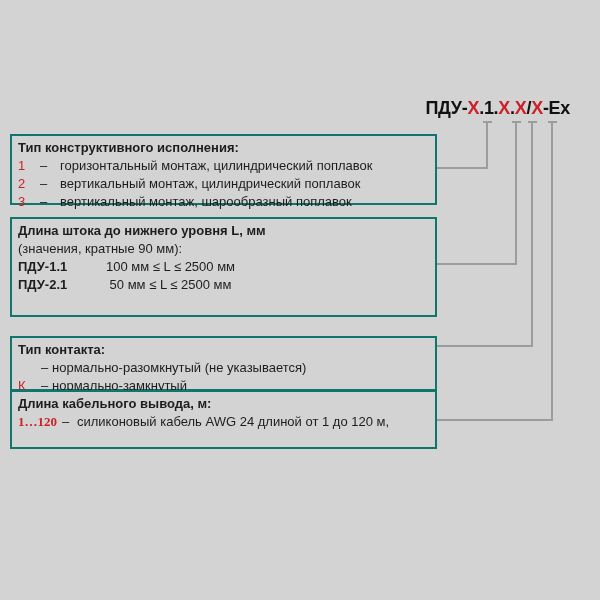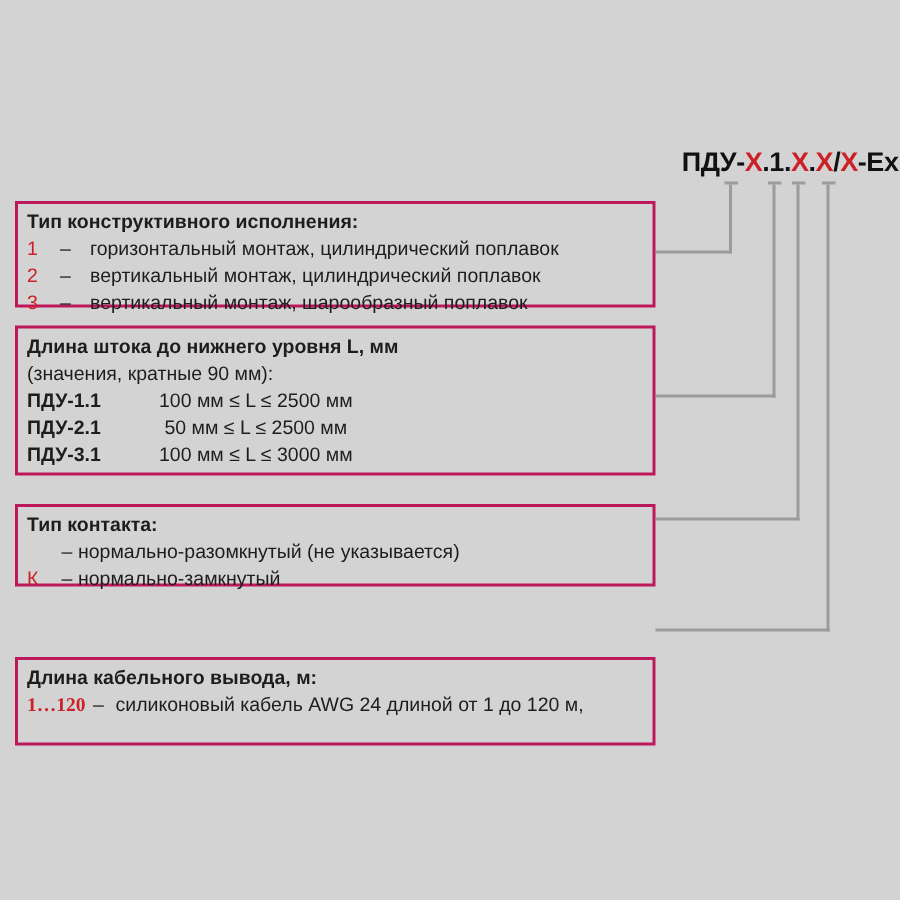--- a/index.html
+++ b/index.html
@@ -10,21 +10,21 @@
   .page{
     position:relative;
     width:600px;height:600px;
     background:#d3d3d3;
     overflow:hidden;
     color:#1d1d1d;
   }
   
   .code-title{
     position:absolute;
-    top:98px;right:1px;
+    top:98px;right:30px;
     font-size:18px;
     font-weight:700;
     letter-spacing:-0.3px;
     white-space:nowrap;
     color:#111;
   }
   .code-title .red{color:#cc2127;}
   
   .connector{
     position:absolute;
@@ -42,31 +42,31 @@
     border-top:2px solid #9c9c9c;
   }
   .cap1{left:483px;}
   .cap2{left:512px;}
   .cap3{left:528px;}
   .cap4{left:548px;}
   
   .box{
     position:absolute;
     left:10px;width:427px;
-    border:2px solid #be185d;
+    border:2px solid #0f766e;
     box-sizing:border-box;
     background:#d3d3d3;
     padding:3px 8px 3px 6px;
     font-size:13px;
     line-height:18px;
   }
   .box1{top:134px;height:71px;}
   .box2{top:217px;height:100px;}
   .box3{top:336px;height:55px;}
-  .box4{top:390px;height:59px;margin-top:48px;}
+  .box4{top:390px;height:59px;}
   .box-title{font-weight:700;}
   .subtitle{font-weight:400;}
   .row{display:grid;}
   .grid1{grid-template-columns:22px 20px 1fr;}
   .grid2{grid-template-columns:88px 1fr;}
   .grid3{grid-template-columns:23px 11px 1fr;}
   .grid4{grid-template-columns:44px 15px 1fr;}
   .marker{color:#cc2127;}
   .marker.bold{font-weight:700;font-family:Liberation Serif, serif;}
   .codebold{font-weight:700;}
@@ -115,24 +115,20 @@
     <div class="box-title">Длина штока до нижнего уровня L, мм</div>
     <div class="subtitle">(значения, кратные 90 мм):</div>
     <div class="row grid2">
       <span class="codebold">ПДУ-1.1</span>
       <span class="val">100 мм ≤ L ≤ 2500 мм</span>
     </div>
     <div class="row grid2">
       <span class="codebold">ПДУ-2.1</span>
       <span class="val"> 50 мм ≤ L ≤ 2500 мм</span>
     </div>
-    <div class="row grid2">
-      <span class="codebold">ПДУ-3.1</span>
-      <span class="val">100 мм ≤ L ≤ 3000 мм</span>
-    </div>
   </div>
 
   <div class="box box3">
     <div class="box-title">Тип контакта:</div>
     <div class="row grid3">
       <span class="marker"></span>
       <span class="dash">–</span>
       <span class="txt">нормально-разомкнутый (не указывается)</span>
     </div>
     <div class="row grid3">

